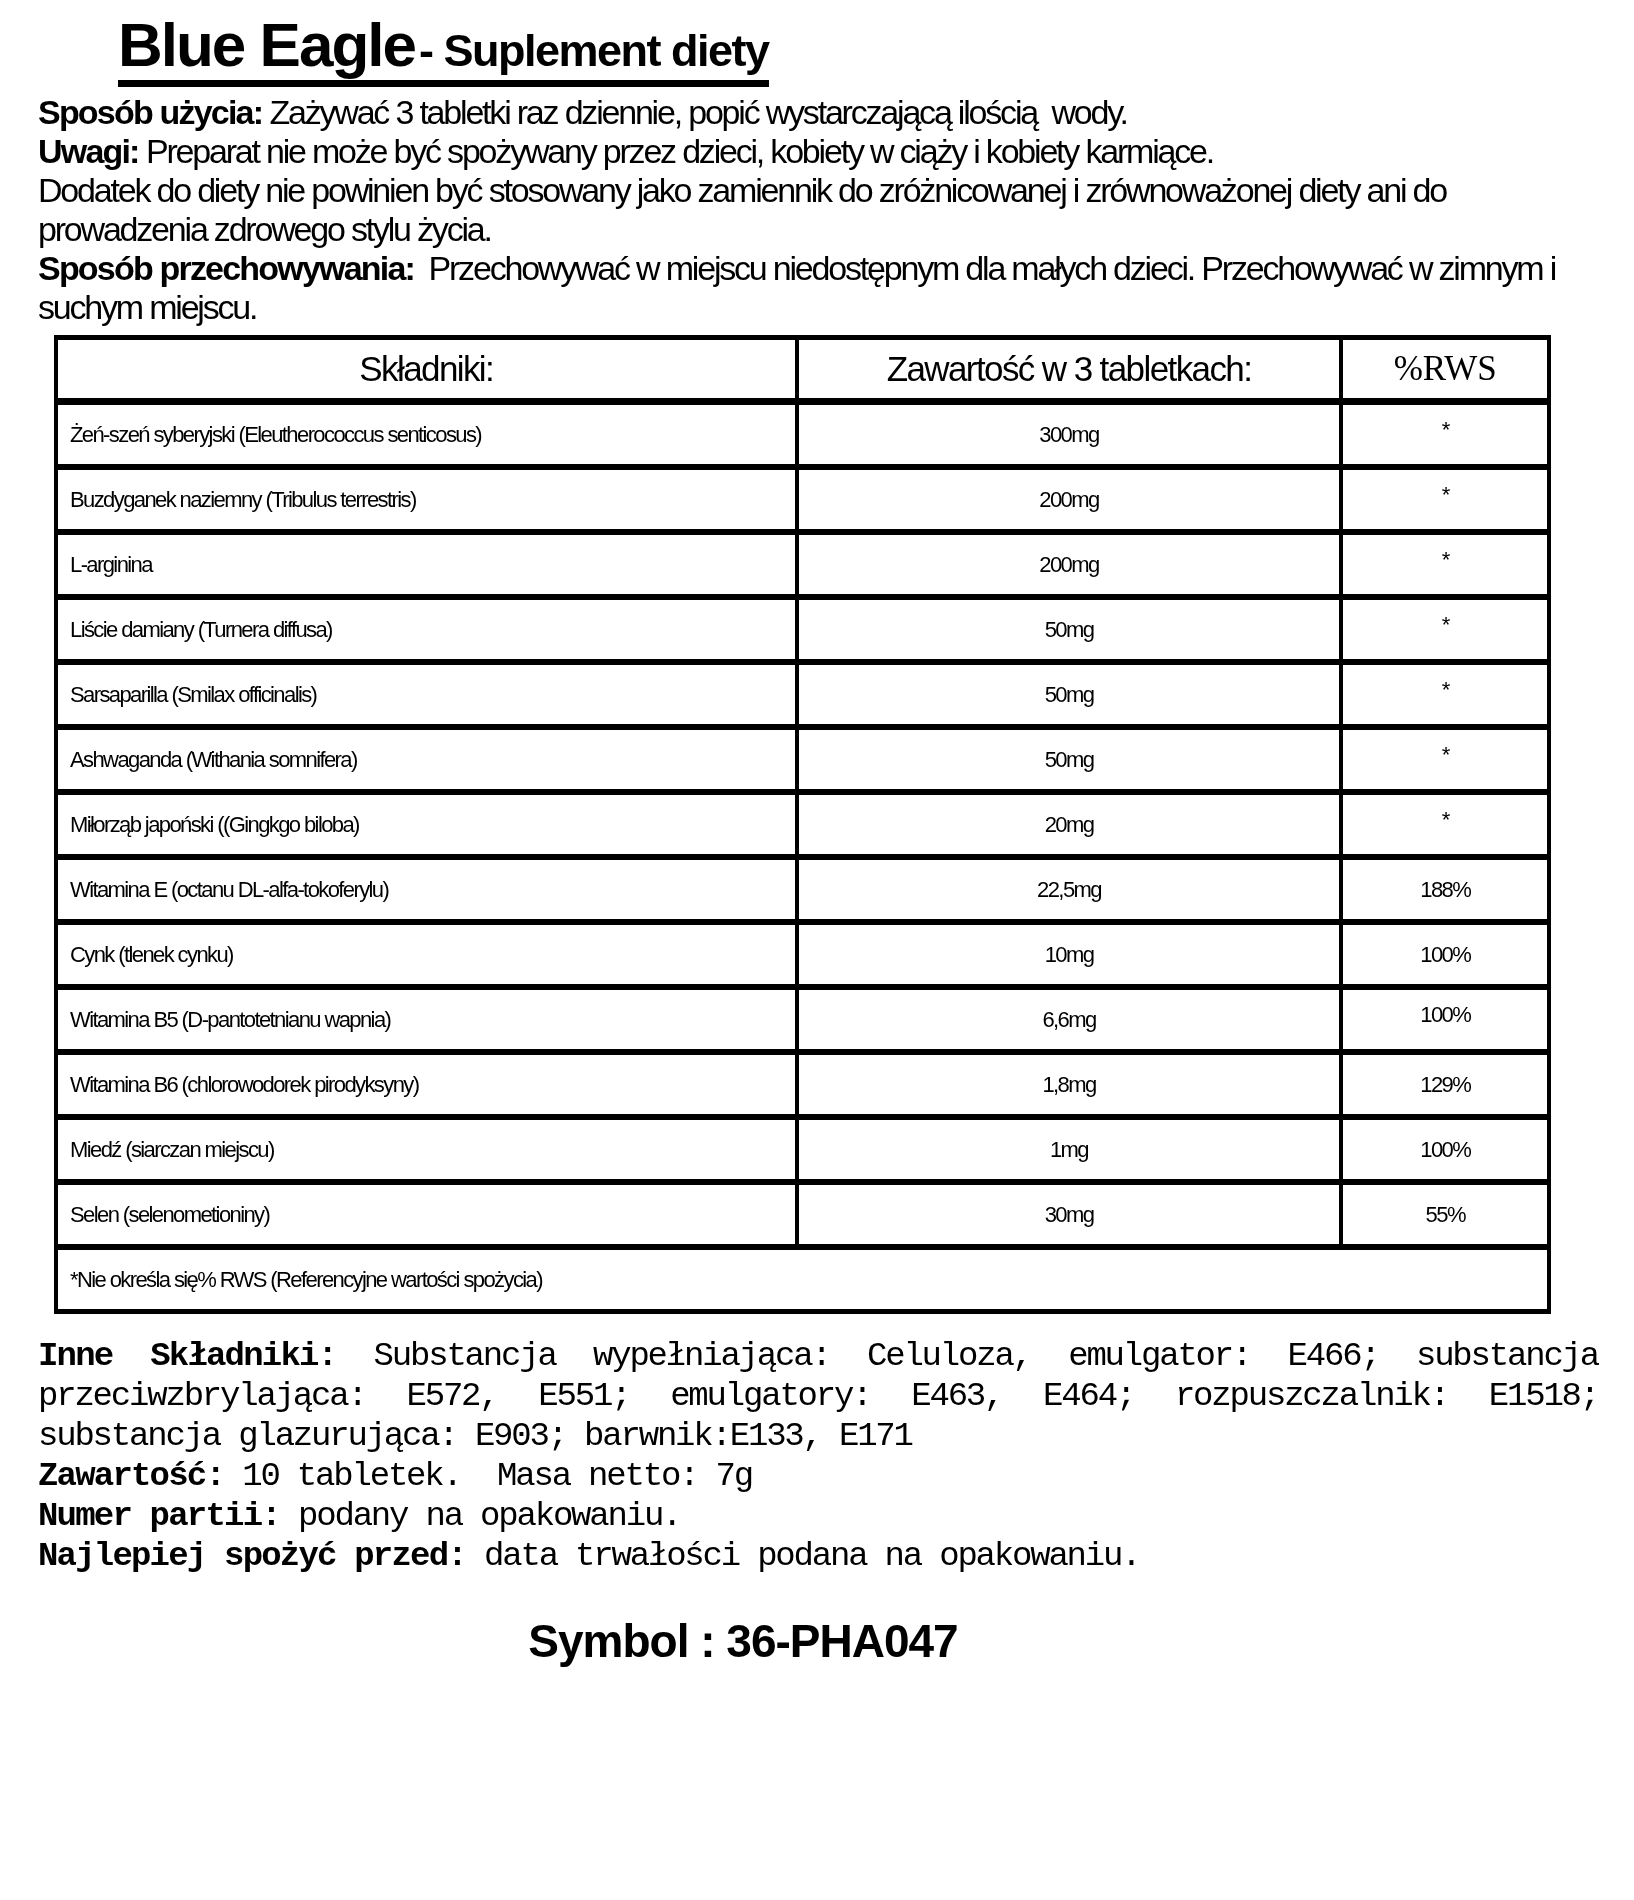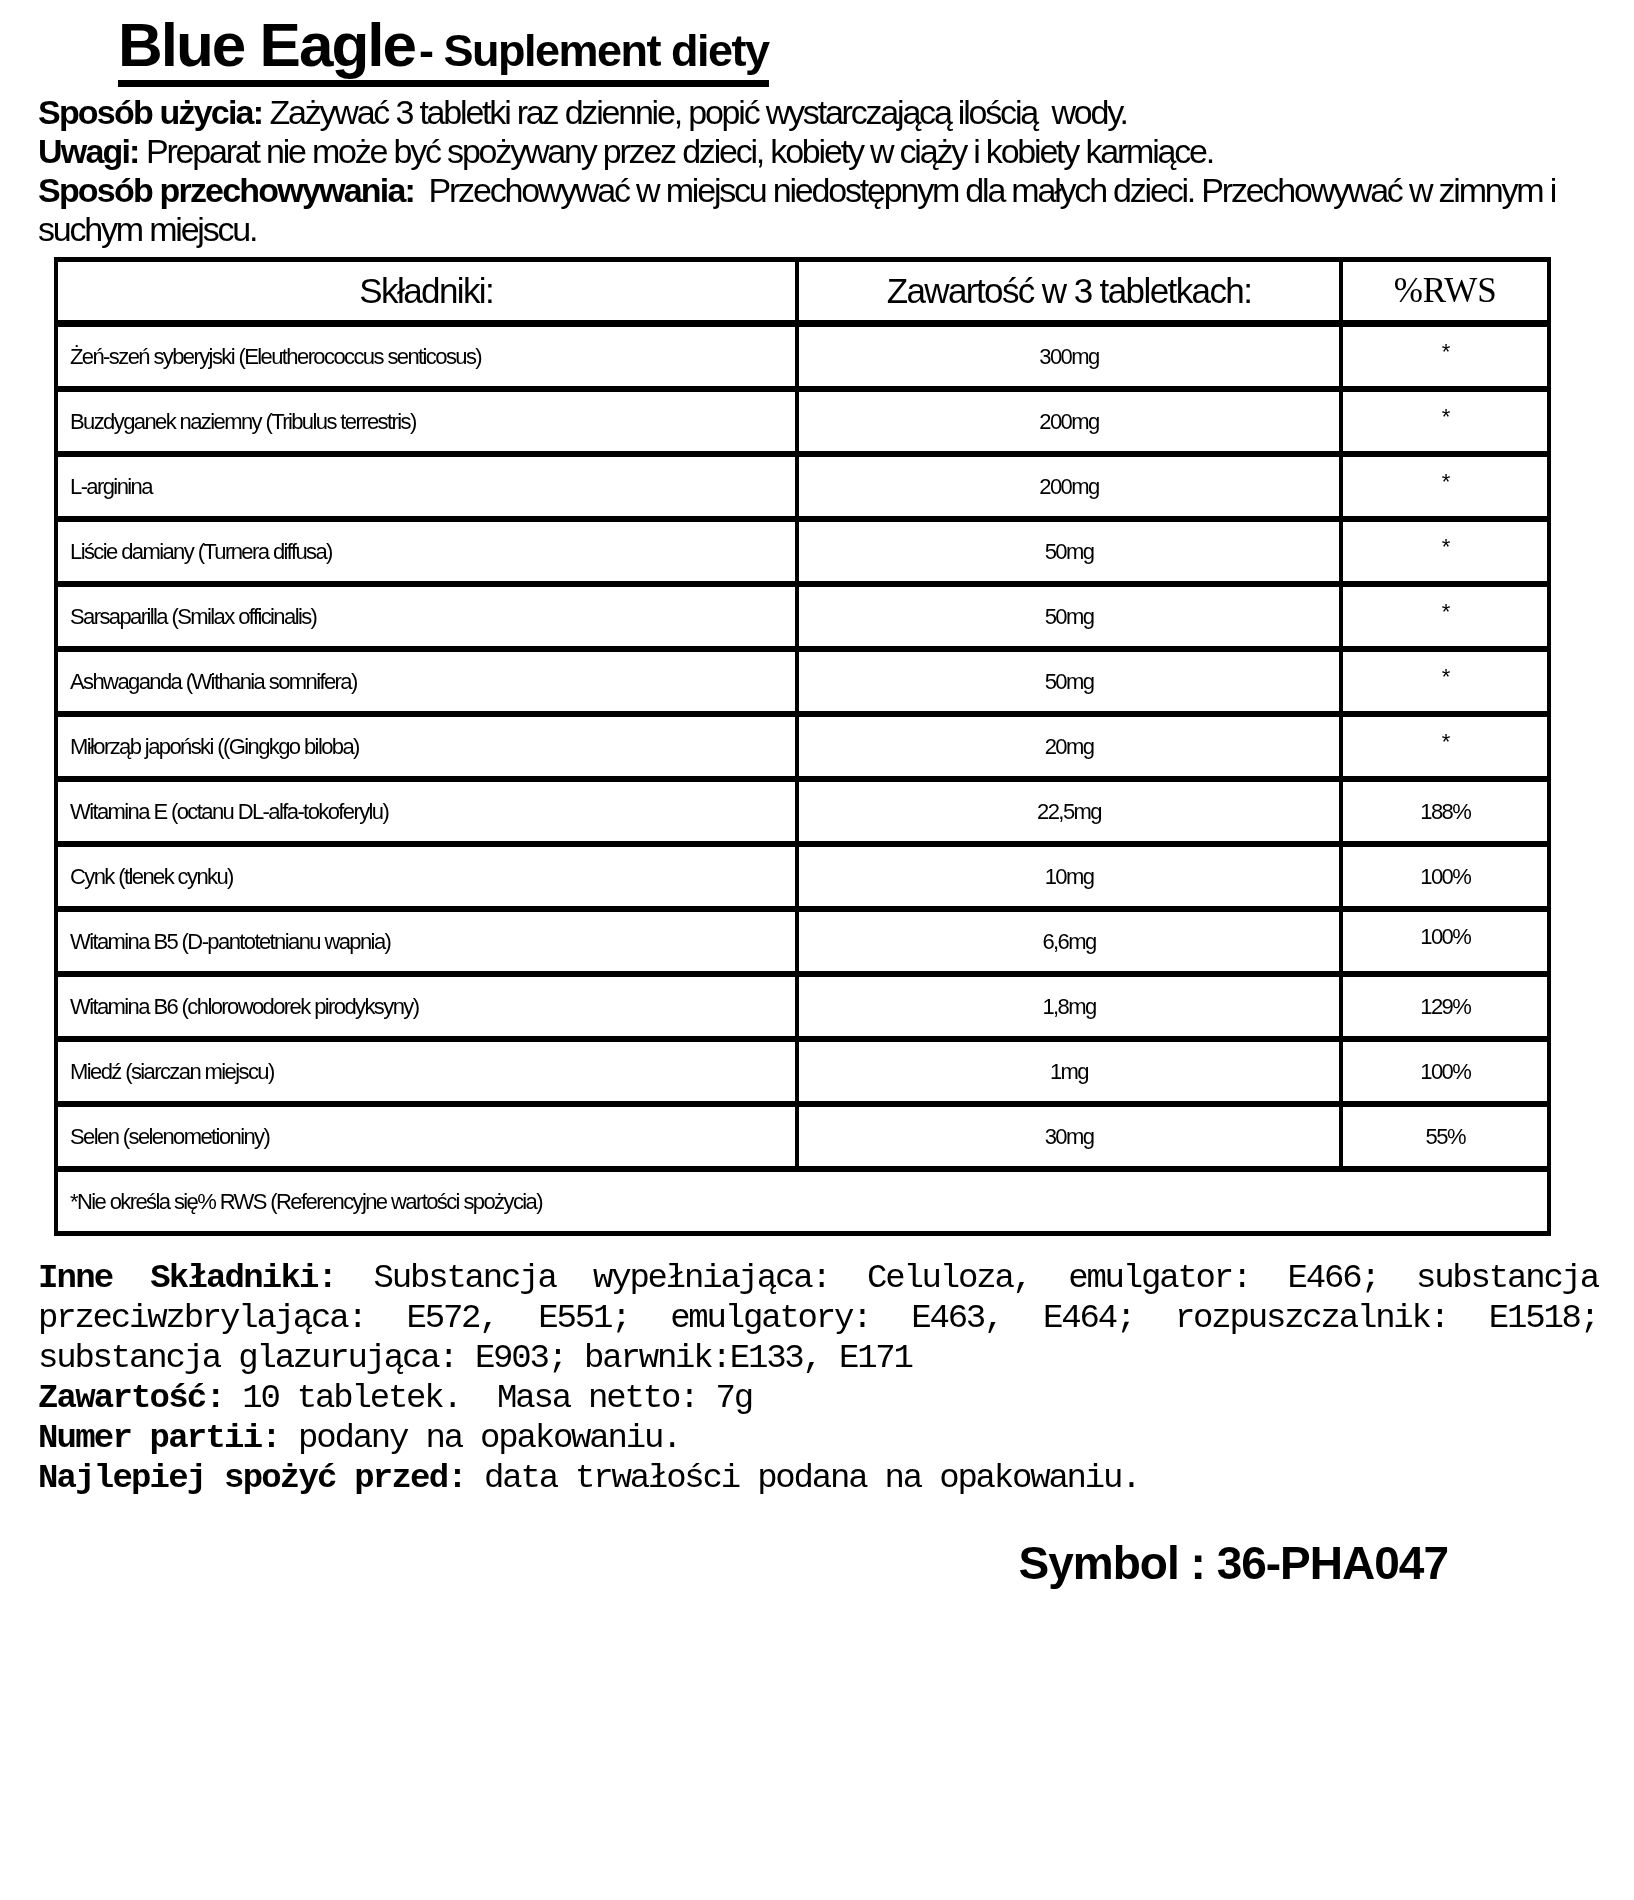--- a/index.html
+++ b/index.html
@@ -108,39 +108,40 @@
     line-height: 40px;
     letter-spacing: -2.2px;
     white-space: pre-wrap;
     font-family: Liberation Mono, monospace;
   }
   .footer b { letter-spacing: -1.8px; }
   p.justify { text-align: justify; }
   .center-lines { text-align: center; padding-right: 70px; }
   .symbol-line {
     margin-top: 38px;
-    text-align: right;
+    text-align: center;
     padding-right: 150px;
     font-size: 46px;
     font-weight: 700;
     letter-spacing: -1px;
   }
 </style>
 </head>
 <body>
 
 <div class="page">
 
   <div class="title-wrap">
     <span class="title-underline"><span class="brand">Blue Eagle</span><span class="subtitle">- Suplement diety</span></span>
   </div>
 
   <div class="intro" id="intro">
       <p><b>Sposób użycia:</b> Zażywać 3 tabletki raz dziennie, popić wystarczającą ilością  wody.</p>
       <p><b>Uwagi:</b> Preparat nie może być spożywany przez dzieci, kobiety w ciąży i kobiety karmiące.</p>
+      <p>Dodatek do diety nie powinien być stosowany jako zamiennik do zróżnicowanej i zrównoważonej diety ani do prowadzenia zdrowego stylu życia.</p>
       <p><b>Sposób przechowywania:</b>  Przechowywać w miejscu niedostępnym dla małych dzieci. Przechowywać w zimnym i suchym miejscu.</p>
     </div>
 
   <table class="ingredients">
     <colgroup>
       <col style="width:49.6%">
       <col style="width:36.5%">
       <col style="width:13.9%">
     </colgroup>
     <thead>

